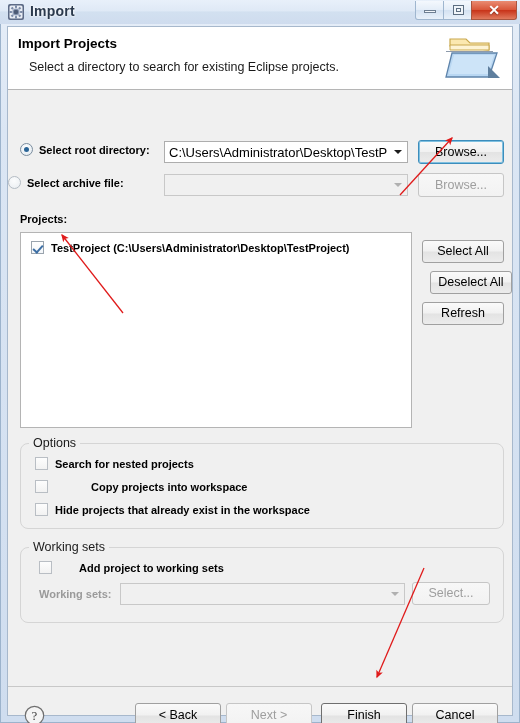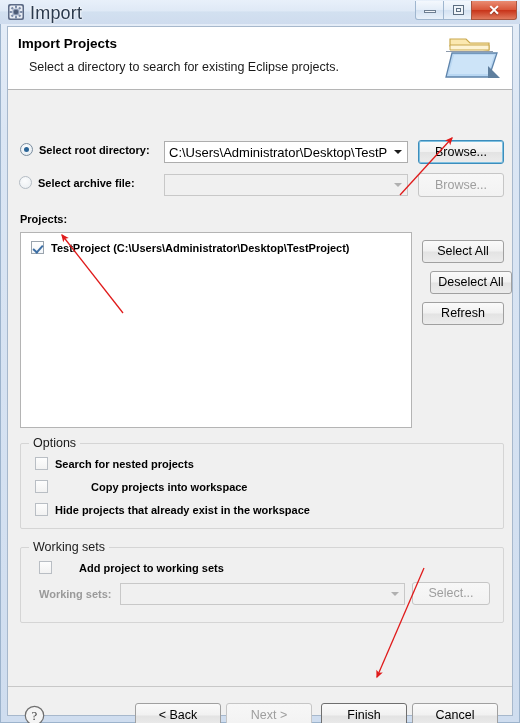--- a/index.html
+++ b/index.html
@@ -39,24 +39,25 @@
     background: linear-gradient(to bottom, #e8f0fa 0%, #dfe9f6 45%, #d2e0f0 50%, #cfdcee 100%);
   }
   .title-icon {
     position: absolute;
     left: 8px; top: 4px;
     width: 16px; height: 16px;
   }
   .title-text {
     position: absolute;
     left: 30px; top: 3px;
-    font-size: 18px;
+    font-size: 14px;
     color: #2b3a4d;
     letter-spacing: .2px;
     text-shadow: 0 0 2px #ffffff, 0 0 3px #ffffff;
+    font-weight: bold;
   }
   .wbtns {
     position: absolute;
     right: 3px; top: 1px;
     display: flex;
     align-items: flex-start;
   }
   .wbtn {
     width: 29px;
     height: 19px;
@@ -296,21 +297,21 @@
   .cb.gray {
     border-color: #b9bec4;
     background: linear-gradient(to bottom, #fdfdfd 0%, #f2f2f2 100%);
   }
 
   
   .group {
     position: absolute;
     box-sizing: border-box;
     border: 1px solid #d5d5d5;
-    border-radius: 2px;
+    border-radius: 8px;
     padding-left: 43px;
   }
   .group-title {
     position: absolute;
     top: -8px;
     left: 8px;
     background: #f0f0f0;
     padding: 0 4px;
     font-size: 12.5px;
     color: #1a1a1a;
@@ -405,21 +406,21 @@
       <div class="radio-row" style="left:12px; top:53px;">
         <span class="radio checked"></span>
         <span class="lbl">Select root directory:</span>
       </div>
       <div class="combo" style="left:156px; top:51px; width:244px;">
         <span class="combo-text">C:\Users\Administrator\Desktop\TestP</span>
         <span class="combo-arrow"></span>
       </div>
       <div class="btn focused" style="left:410px; top:50px; width:86px; height:24px; line-height:22px;">Browse...</div>
 
-      <div class="radio-row" style="left:11px; top:86px;">
+      <div class="radio-row" style="left:0; top:86px;">
         <span class="radio off"></span>
         <span class="lbl">Select archive file:</span>
       </div>
       <div class="combo disabled" style="left:156px; top:84px; width:244px;">
         <span class="combo-text"></span>
         <span class="combo-arrow"></span>
       </div>
       <div class="btn disabled" style="left:410px; top:83px; width:86px; height:24px; line-height:22px;">Browse...</div>
 
       <div class="lbl" style="position:absolute; left:12px; top:123px;">Projects:</div>

